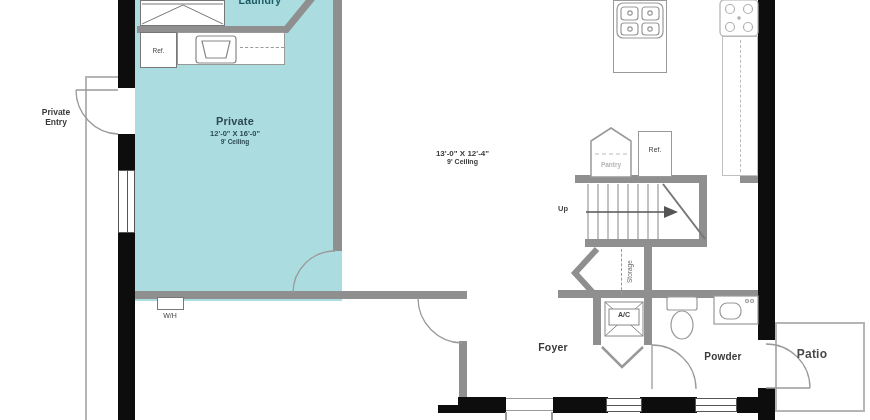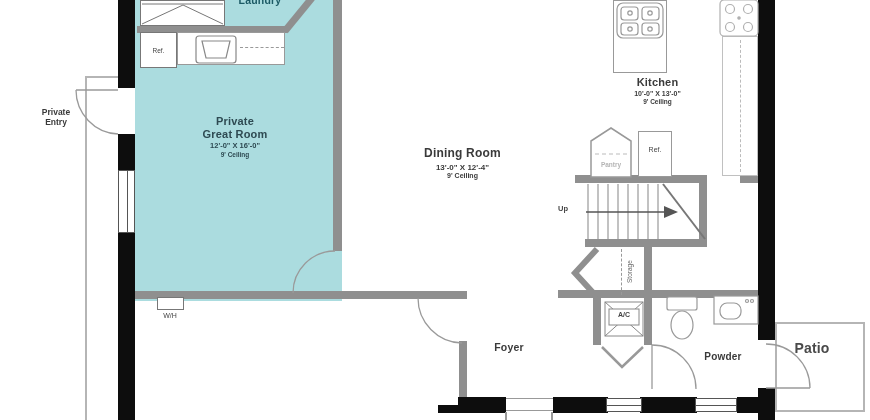--- a/index.html
+++ b/index.html
@@ -175,44 +175,37 @@
       <line x1="652" y1="345" x2="652" y2="389"></line>
       <path d="M 652,345 A 44,44 0 0 1 696,389"></path>
 
       <line x1="766" y1="388" x2="810" y2="388"></line>
       <path d="M 766,344 A 44,44 0 0 1 810,388"></path>
     </g>
   </svg>
 
   <div class="lbl" style="left:150px;top:115px;width:170px;color:#2e4a52;">
     <div class="room-name">Private</div>
-    <div class="room-name">Great Room</div>
     <div class="room-dims" style="margin-top:2px;">12'-0" X 16'-0"</div>
     <div class="room-ceil">9' Ceiling</div>
   </div>
 
   <div class="lbl" style="left:380px;top:147px;width:165px;color:#3a3a3a;">
-    <div class="room-name" style="font-size:12px;">Dining Room</div>
     <div class="room-dims" style="margin-top:2px;font-size:8px;">13'-0" X 12'-4"</div>
     <div class="room-ceil" style="font-size:7px;">9' Ceiling</div>
   </div>
 
-  <div class="lbl" style="left:600px;top:76px;width:115px;color:#3a3a3a;">
-    <div class="room-name">Kitchen</div>
-    <div class="room-dims" style="font-size:7px;margin-top:1px;">10'-0" X 13'-0"</div>
-    <div class="room-ceil" style="font-size:6.5px;">9' Ceiling</div>
-  </div>
 
   <div class="lbl room-name" style="left:225px;top:-6px;width:70px;color:#1c5b66;font-size:10.5px;">Laundry</div>
 
-  <div class="lbl room-name" style="left:474px;top:341px;width:70px;font-size:10.5px;color:#3a3a3a;">Foyer</div>
+  <div class="lbl room-name" style="left:518px;top:341px;width:70px;font-size:10.5px;color:#3a3a3a;">Foyer</div>
 
   <div class="lbl room-name" style="left:688px;top:351px;width:70px;font-size:10px;color:#3a3a3a;">Powder</div>
 
-  <div class="lbl room-name" style="left:782px;top:340px;width:60px;font-size:14px;color:#4a4a4a;">Patio</div>
+  <div class="lbl room-name" style="left:782px;top:348px;width:60px;font-size:12px;color:#4a4a4a;">Patio</div>
 
   <div class="lbl" style="left:25px;top:108px;width:62px;color:#3a3a3a;">
     <div style="font-weight:bold;font-size:8.5px;">Private</div>
     <div style="font-weight:bold;font-size:8.5px;text-align:center;">Entry</div>
   </div>
 
   <div class="lbl" style="left:552px;top:205px;width:22px;font-weight:bold;font-size:7.5px;color:#444;">Up</div>
 
   <div class="lbl" style="left:626px;top:248px;width:12px;height:48px;font-size:6.5px;color:#666;writing-mode:vertical-rl;transform:rotate(180deg);white-space:nowrap;text-align:center;">Storage</div>
 

